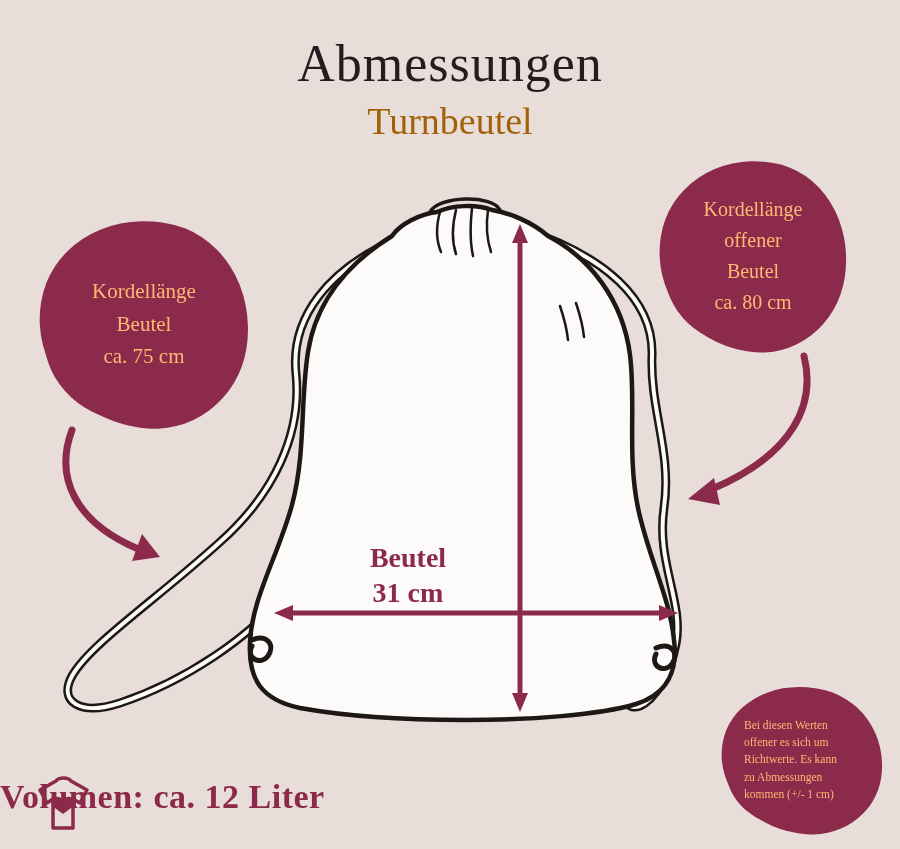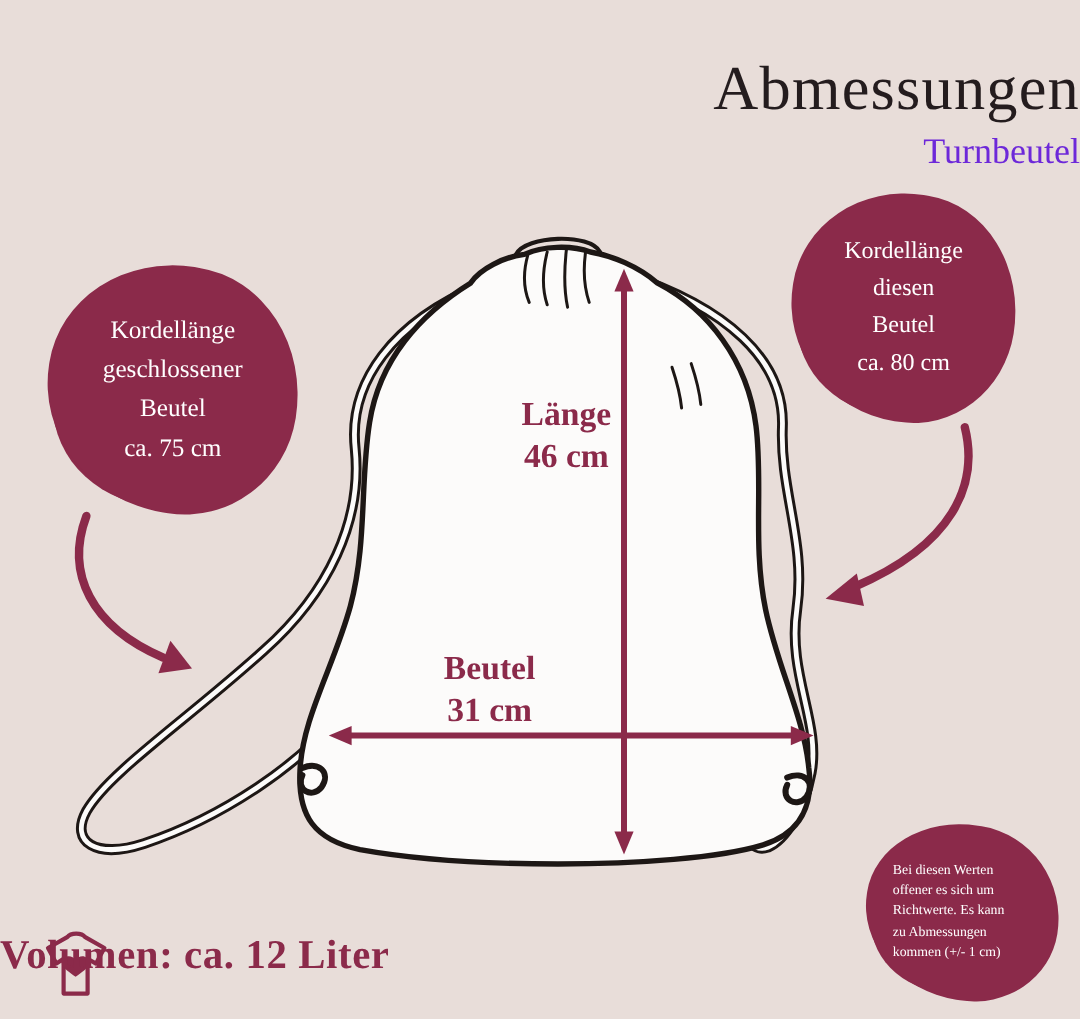--- a/index.html
+++ b/index.html
@@ -13,43 +13,43 @@
     font-family:"Liberation Serif","DejaVu Serif",serif;
   }
   .canvas{
     position:relative;
     width:900px;height:849px;
     margin:0 auto;
     background:var(--bg);
     overflow:hidden;
   }
   
-  .header{position:absolute;top:45px;left:0;width:100%;text-align:right;color:var(--ink);}
+  .header{position:absolute;top:34px;left:0;width:100%;text-align:center;color:var(--ink);}
   .title{font-size:52px;font-weight:500;letter-spacing:1px;color:#241c1e;}
-  .subtitle{font-size:30px;font-weight:400;color:#6d28d9;margin-top:6px;}
+  .subtitle{font-size:38px;font-weight:400;color:#a16207;margin-top:6px;}
   
   .art{position:absolute;inset:0;width:900px;height:849px;}
   .ink-stroke{stroke:var(--ink);fill:none;stroke-linecap:round;stroke-linejoin:round;}
   .bag-body{fill:#fcfbfa;stroke:var(--ink);stroke-width:4.5;stroke-linejoin:round;}
   .cord-outer{stroke:var(--ink);stroke-width:9;fill:none;stroke-linecap:round;}
   .cord-inner{stroke:#fcfbfa;stroke-width:4;fill:none;stroke-linecap:round;}
   .accent-stroke{stroke:var(--accent);fill:none;stroke-linecap:round;}
   .accent-fill{fill:var(--accent);stroke:none;}
   
   .measure{
     position:absolute;text-align:center;color:var(--accent);
     font-size:28px;font-weight:600;line-height:1.25;
   }
   .measure-length{left:402px;top:328px;width:140px;}
   .measure-width{left:338px;top:540px;width:140px;}
   
   .blob{
     position:absolute;z-index:0;
     display:flex;flex-direction:column;justify-content:center;align-items:center;
-    text-align:center;color:#ffffff;background:var(--accent);
+    text-align:center;color:#fdba74;background:var(--accent);
     border-radius:47% 53% 52% 48% / 51% 49% 55% 45%;
   }
   .blob::before{
     content:"";position:absolute;inset:-5px;background:inherit;z-index:-1;
     border-radius:52% 48% 45% 55% / 48% 55% 47% 53%;
     transform:rotate(9deg);
   }
   .blob-left{left:44px;top:226px;width:200px;height:196px;font-size:21px;line-height:1.55;}
   .blob-right{left:664px;top:166px;width:178px;height:180px;font-size:20px;line-height:1.55;}
   .blob-note{
@@ -123,39 +123,34 @@
       <path class="accent-stroke" stroke-width="7" d="M 804 356 C 816 404, 794 454, 712 489"></path>
       <polygon class="accent-fill" points="688,499 714,478 720,505"></polygon>
     </g>
 
     <g>
       <path class="accent-stroke" stroke-width="3.5" stroke-linejoin="round" d="M 40 790 L 56 781 C 59 777, 68 777, 71 781 L 87 790 L 80 803 L 73 799 L 73 828 L 53 828 L 53 799 L 47 803 Z"></path>
       <path class="accent-fill" d="M 63 800 C 60 795, 52 796, 52 802 C 52 807, 58 810, 63 814 C 68 810, 74 807, 74 802 C 74 796, 66 795, 63 800 Z"></path>
     </g>
   </svg>
 
-  <div class="measure measure-length">
-    <div>Länge</div>
-    <div>46 cm</div>
-  </div>
   <div class="measure measure-width">
     <div>Beutel</div>
     <div>31 cm</div>
   </div>
 
   <div class="blob blob-left">
     <div>Kordellänge</div>
-    <div>geschlossener</div>
     <div>Beutel</div>
     <div>ca. 75 cm</div>
   </div>
 
   <div class="blob blob-right">
     <div>Kordellänge</div>
-    <div>diesen</div>
+    <div>offener</div>
     <div>Beutel</div>
     <div>ca. 80 cm</div>
   </div>
 
   <div class="blob blob-note">
     <div>Bei diesen Werten</div>
     <div>offener es sich um</div>
     <div>Richtwerte. Es kann</div>
     <div>zu Abmessungen</div>
     <div>kommen (+/- 1 cm)</div>

